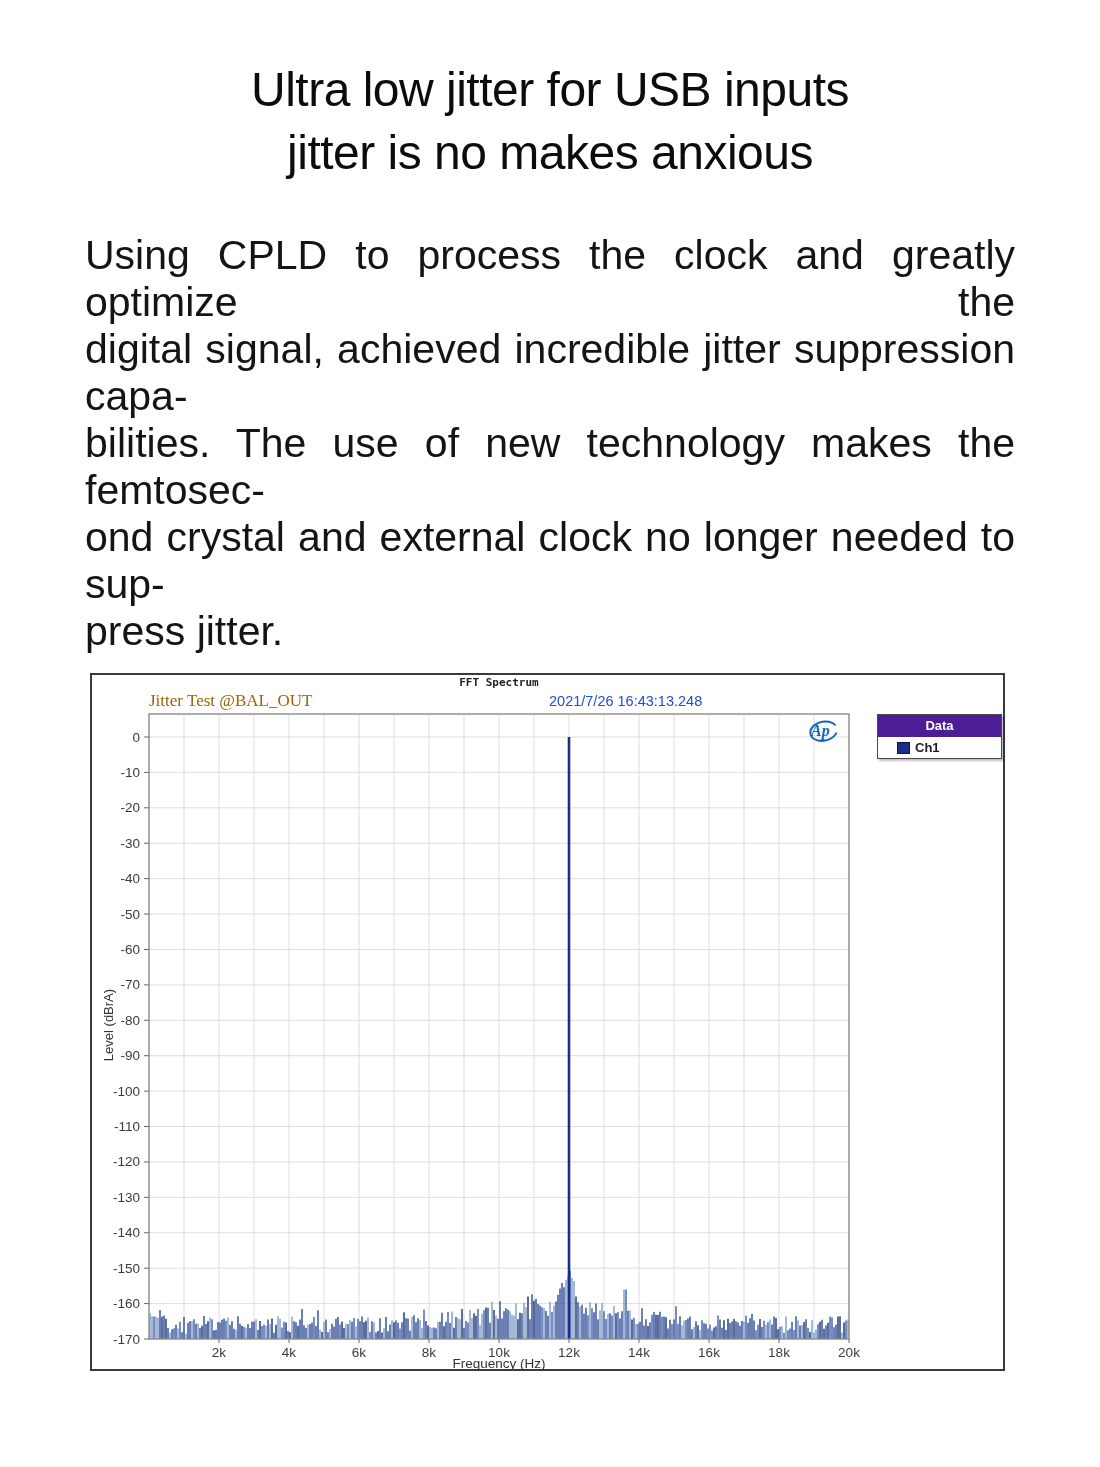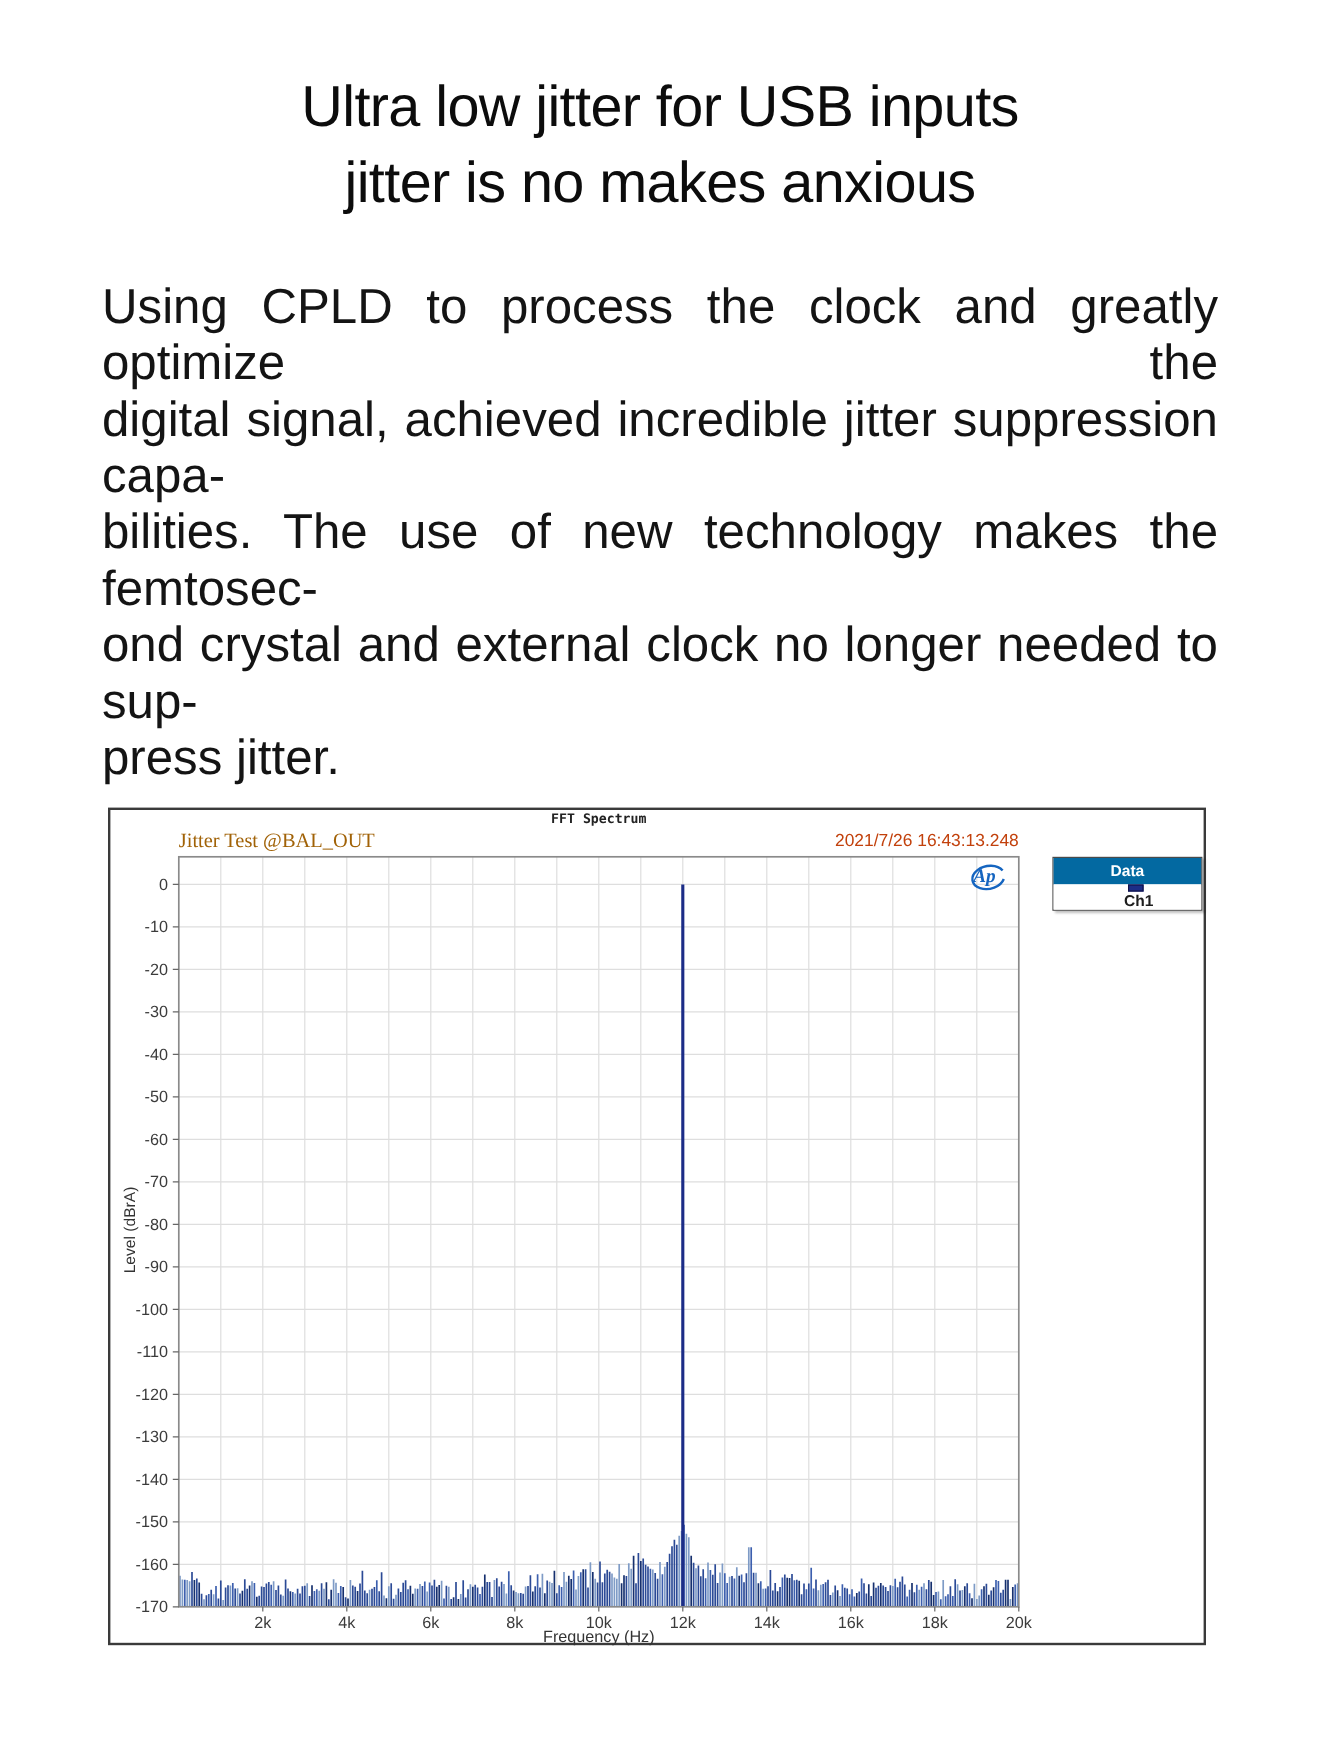--- a/index.html
+++ b/index.html
@@ -48,23 +48,23 @@
     color: #222222;
   }
   .chart-subtitle {
     left: 57px; top: 16px;
     font-family: "Liberation Serif", serif;
     font-size: 17px;
     color: #a16207;
   }
   .chart-timestamp {
     left: 457px; top: 18px; width: 300px;
-    text-align: right;
+    text-align: left;
     font-size: 14.5px;
-    color: #c2410c;
+    color: #1d4ed8;
   }
   .plot-svg { left: 0; top: 0; }
   .ylabel {
     top: 350px; left: 16px;
     transform: translate(-50%, -50%) rotate(-90deg);
     white-space: nowrap;
     font-size: 13px;
     color: #333333;
   }
   .xlabel {
@@ -90,21 +90,20 @@
     height: 22px; line-height: 22px;
     text-align: center;
     font-size: 13px; font-weight: 700;
     color: #ffffff;
   }
   .legend-row {
     height: 21px;
     display: flex; align-items: center;
     padding-left: 19px;
     background: #ffffff;
-    flex-direction: column;
   }
   .legend-swatch {
     width: 13px; height: 12px;
     border: 1px solid #10124a;
     margin-right: 5px;
     display: inline-block;
   }
   .legend-item-label {
     font-size: 13px; font-weight: 700; color: #1d1d1d;
   }
@@ -583,21 +582,21 @@
     <div class="xlabel">Frequency (Hz)</div>
 
     <div class="ap-logo">
       <svg width="40" height="28" viewBox="0 0 40 28">
         <path d="M 33.5 6.5 A 13.5 9.5 -12 1 0 34.5 13.5" fill="none" stroke="#1565c0" stroke-width="2"></path>
       </svg>
       <span class="ap-text" id="ap-text" style="color: rgb(21, 101, 192);">Ap</span>
     </div>
 
     <div class="legend">
-      <div class="legend-header" id="legend-header" style="background: #0369a1;">Data</div>
+      <div class="legend-header" id="legend-header" style="background: #4c1d95;">Data</div>
       <div class="legend-row">
         <span class="legend-swatch" id="legend-swatch" style="background: rgb(28, 45, 135);"></span>
         <span class="legend-item-label">Ch1</span>
       </div>
     </div>
   </div>
 
 </div>
 
 </body></html>

